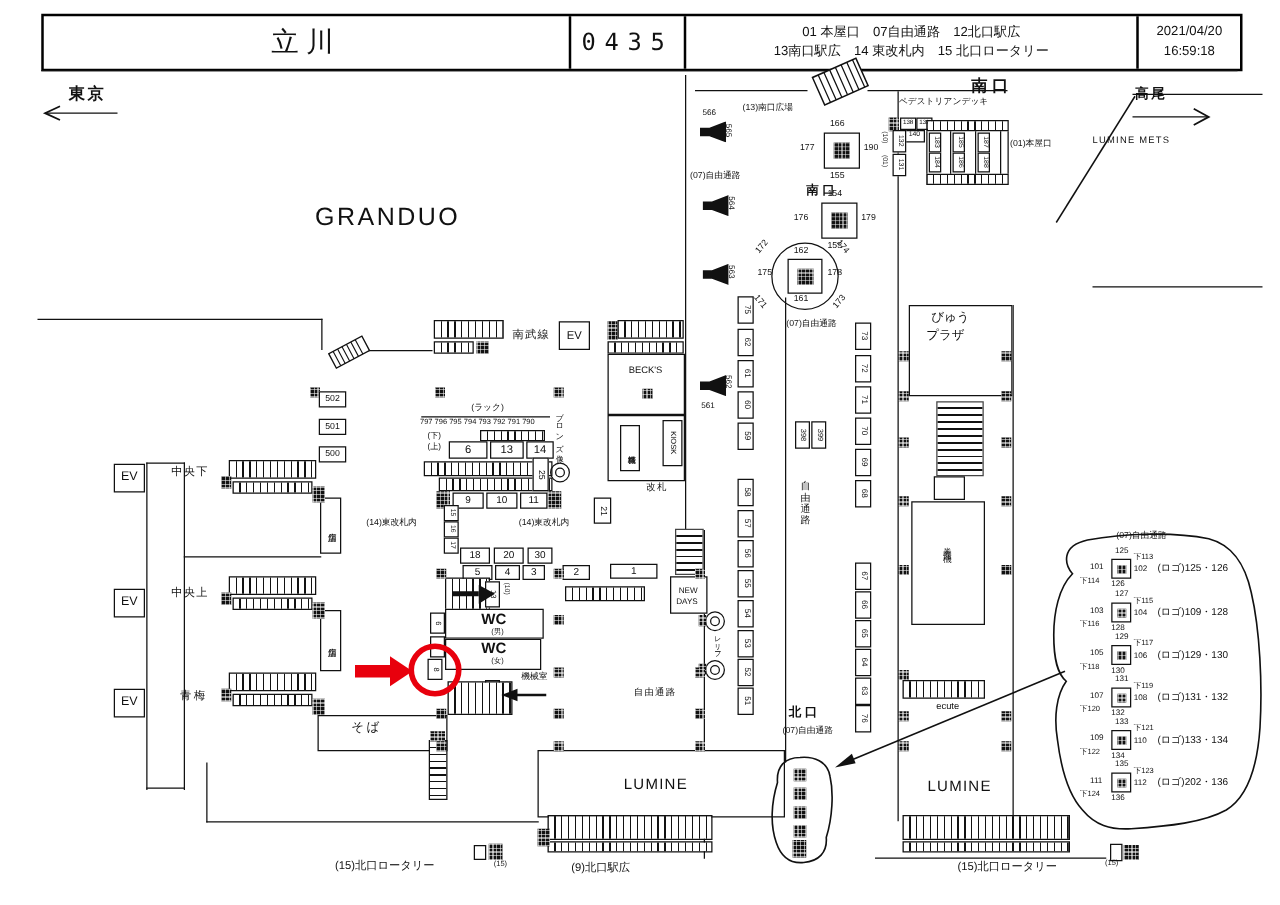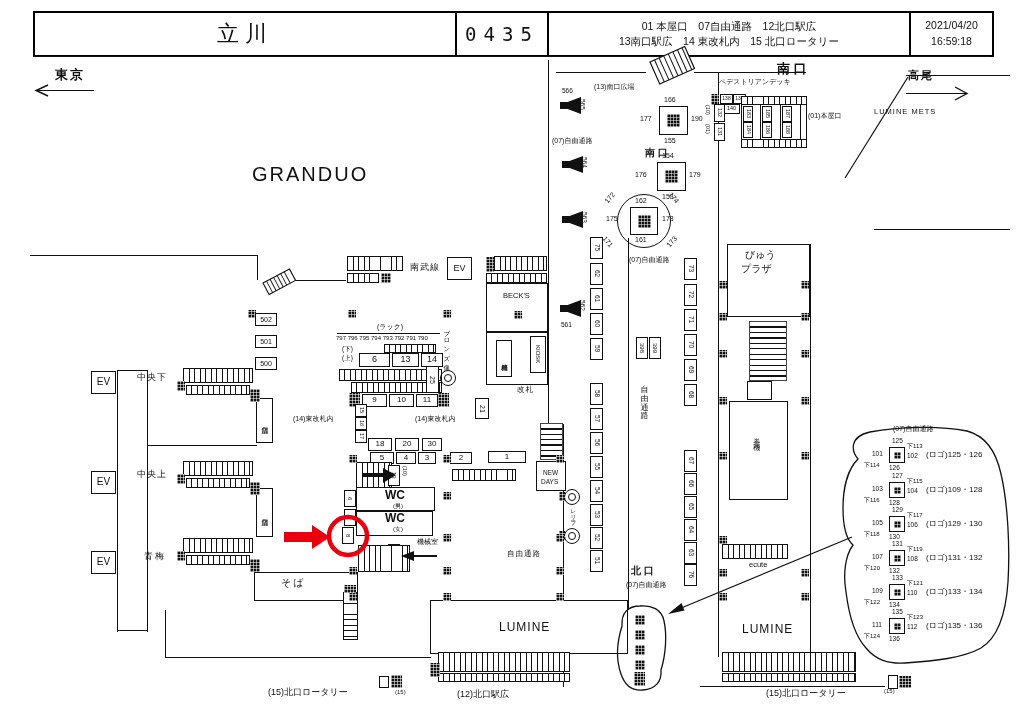--- a/index.html
+++ b/index.html
@@ -269,21 +269,21 @@
       <div class="el blk" style="left: 177px; top: 551px; width: 8px; height: 10px;"></div>
       <div class="el room" style="left: 254px; top: 572px; width: 104px; height: 29px;"></div>
       <div class="el lbl" style="left: 281px; top: 578px; font-size: 10px; letter-spacing: 2px;">そば</div>
       <div class="el stair rows" style="left: 343px; top: 592px; width: 15px; height: 48px;"></div>
       <div class="el blk" style="left: 344px; top: 585px; width: 12px; height: 8px;"></div>
       <div class="el room" style="left: 430px; top: 600px; width: 198px; height: 54px;"></div>
       <div class="el lbl" style="left: 499px; top: 621px; font-size: 12px; letter-spacing: 1px;">LUMINE</div>
       <div class="el stair" style="left: 438px; top: 652px; width: 132px; height: 20px;"></div>
       <div class="el stair" style="left: 438px; top: 673px; width: 132px; height: 9px;"></div>
       <div class="el blk" style="left: 430px; top: 663px; width: 10px; height: 14px;"></div>
-      <div class="el lbl" style="left: 457px; top: 690px; font-size: 9px;">(12)北口駅広</div>
+      <div class="el lbl" style="left: 457px; top: 690px; font-size: 9px;">(9)北口駅広</div>
       <div class="el lbl" style="left: 268px; top: 688px; font-size: 9px;">(15)北口ロータリー</div>
       <div class="el blk" style="left: 391px; top: 675px; width: 11px; height: 13px;"></div>
       <div class="el box" style="left: 379px; top: 676px; width: 10px; height: 12px;"></div>
       <div class="el lbl" style="left: 395px; top: 689px; font-size: 6px;">(15)</div>
       <div class="el lbl" style="left: 631px; top: 566px; font-size: 10px; font-weight: bold;">北 口</div>
       <div class="el lbl" style="left: 626px; top: 581px; font-size: 7px;">(07)自由通路</div>
       <div class="el blk" style="left: 635px; top: 615px; width: 10px; height: 10px;"></div>
       <div class="el blk" style="left: 635px; top: 630px; width: 10px; height: 10px;"></div>
       <div class="el blk" style="left: 635px; top: 645px; width: 10px; height: 10px;"></div>
       <div class="el blk" style="left: 635px; top: 660px; width: 10px; height: 10px;"></div>
@@ -372,21 +372,21 @@
       <div class="el lbl" style="left: 864px; top: 599px; font-size: 6px;">下122</div>
       <div class="el lbl" style="left: 889px; top: 602px; font-size: 6.5px;">134</div>
       <div class="el lbl" style="left: 926px; top: 588px; font-size: 8px;">(ロゴ)133・134</div>
       <div class="el psign" style="left: 889px; top: 618px; width: 16px; height: 16px;"></div>
       <div class="el lbl" style="left: 892px; top: 609px; font-size: 6.5px;">135</div>
       <div class="el lbl" style="left: 907px; top: 614px; font-size: 6px;">下123</div>
       <div class="el lbl" style="left: 872px; top: 622px; font-size: 6.5px;">111</div>
       <div class="el lbl" style="left: 907px; top: 624px; font-size: 6.5px;">112</div>
       <div class="el lbl" style="left: 864px; top: 633px; font-size: 6px;">下124</div>
       <div class="el lbl" style="left: 889px; top: 636px; font-size: 6.5px;">136</div>
-      <div class="el lbl" style="left: 926px; top: 622px; font-size: 8px;">(ロゴ)135・136</div>
+      <div class="el lbl" style="left: 926px; top: 622px; font-size: 8px;">(ロゴ)202・136</div>
     </div>
 
   <svg class="overlay" width="1024" height="724" viewBox="0 0 1024 724">
 
     <path d="M48,85 L36,90.5 L48,96" fill="none" stroke="#111" stroke-width="1.4"></path>
     <path d="M955,87 L967,93.5 L955,100" fill="none" stroke="#111" stroke-width="1.4"></path>
 
     <path d="M414,551 L401,556 L414,561 Z" fill="#111"></path>
 
     <rect x="362" y="473" width="21" height="4" fill="#111"></rect>

